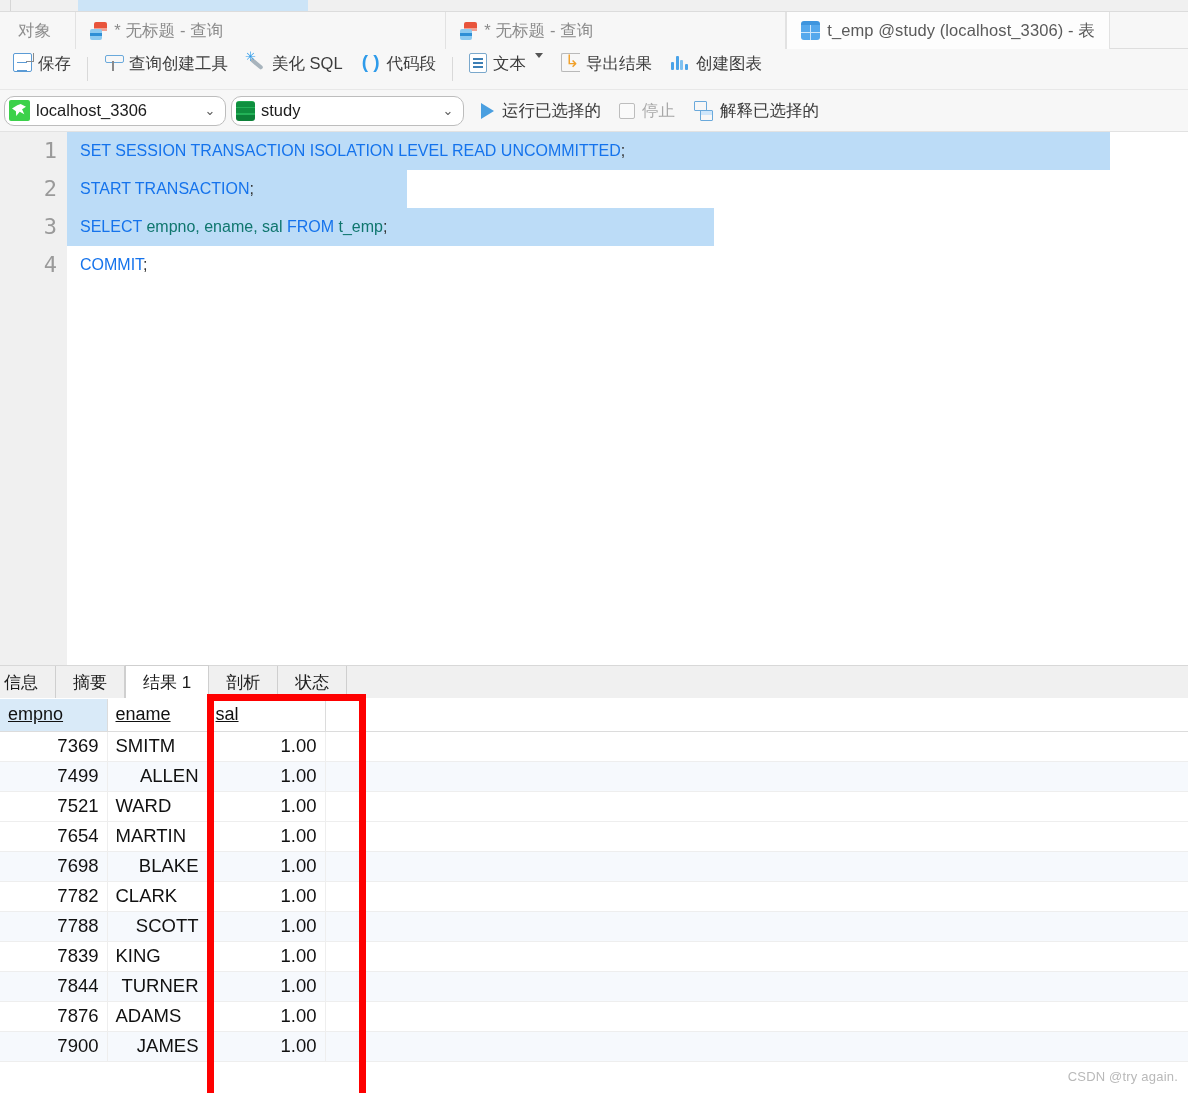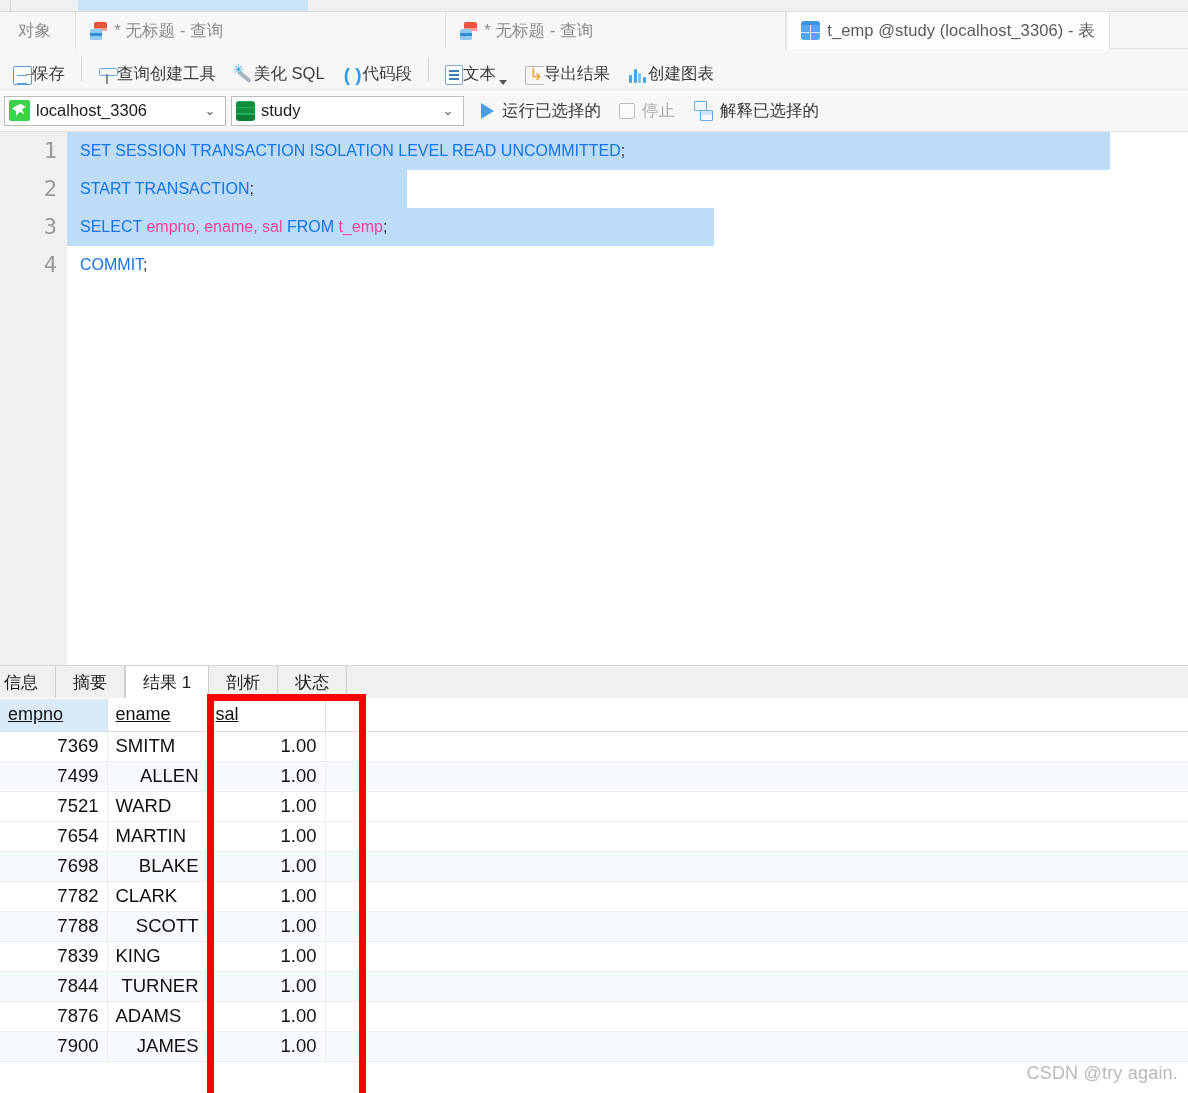--- a/index.html
+++ b/index.html
@@ -66,21 +66,21 @@
       linear-gradient(transparent 58%, #cfe6fa 58% 62%, transparent 62%);
   }
 
   
   .toolbar {
     position:absolute; left:0; top:49px; width:1188px; height:41px;
     background:#f7f7f7; border-bottom:1px solid #e8e8e8;
     display:flex; align-items:center; padding-left:4px;
   }
   .tb-item {
-    display:flex; align-items:flex-end; gap:0; height:32px;
+    display:flex; align-items:flex-start; gap:6px; height:32px;
     padding:0 9px; font-size:16.5px; color:#3c3c3c; white-space:nowrap;
     border-radius:3px;
   }
   .tb-sep { width:1px; height:24px; background:#d9d9d9; margin:0 7px; }
   .caret-sm {
     width:0;height:0;border-left:4px solid transparent;border-right:4px solid transparent;
     border-top:5px solid #555; margin-left:3px;
   }
 
   
@@ -123,21 +123,21 @@
   .ic-chart span:nth-child(4){ left:14.5px; height:6px; }
 
   
   .connbar {
     position:absolute; left:0; top:90px; width:1188px; height:42px;
     background:#f7f7f7; border-bottom:1px solid #e2e2e2;
     display:flex; align-items:center; padding-left:2px;
   }
   .combo {
     display:flex; align-items:center; height:30px; background:#fff;
-    border:1px solid #bdbdbd; border-radius:0; padding:0 2px 0 4px;
+    border:1px solid #bdbdbd; border-radius:10px; padding:0 2px 0 4px;
     font-size:16.5px; color:#1c1c1c;
   }
   .combo .cb-label { flex:1; padding-left:6px; white-space:nowrap; }
   .combo .cb-caret {
     width:26px; text-align:center; color:#5a5a5a; font-size:13px;
   }
   .combo.conn { width:222px; margin-left:2px; }
   .combo.db   { width:233px; margin-left:5px; }
 
   .ic-dolphin { width:21px; height:21px; flex:0 0 21px; background:#3bd14a; border-radius:2px;
@@ -178,21 +178,21 @@
     font-family:"DejaVu Sans Mono","Liberation Mono",monospace; line-height:38px;
   }
   .code {
     position:absolute; left:67px; top:0; width:1159px; height:533px;
     font-family:Liberation Sans, sans-serif;
     font-size:16px; line-height:38px; white-space:pre; letter-spacing:0px;
   }
   .code .row { position:relative; height:38px; padding-left:13px; }
   .code .sel-bg { background:#bcdcf7; }
   .kw { color:#1573ec; }
-  .id { color:#ec4899; }
+  .id { color:#0f766e; }
   .pn { color:#333333; }
 
   
   .btabs {
     position:absolute; left:0; top:665px; width:1188px; height:33px;
     background:#f0f0f0; border-top:1px solid #d8d8d8;
     display:flex; align-items:flex-end;
   }
   .btab {
     height:32px; display:flex; align-items:center; justify-content:center;
@@ -235,21 +235,21 @@
 
   
   .annot-rect {
     position:absolute; left:207px; top:694px; width:159px; height:399px;
     border:7px solid #fe0000; border-bottom:none; pointer-events:none;
   }
 
   
   .watermark {
     position:absolute; right:10px; bottom:9px;
-    font-size:18px; color:#b9b9b9; letter-spacing:.2px;
+    font-size:13px; color:#b9b9b9; letter-spacing:.2px;
   }
 </style>
 </head>
 <body>
 
 <div id="app">
 
   <div class="top-sliver">
     <div class="divider"></div>
     <div class="sel"></div>

